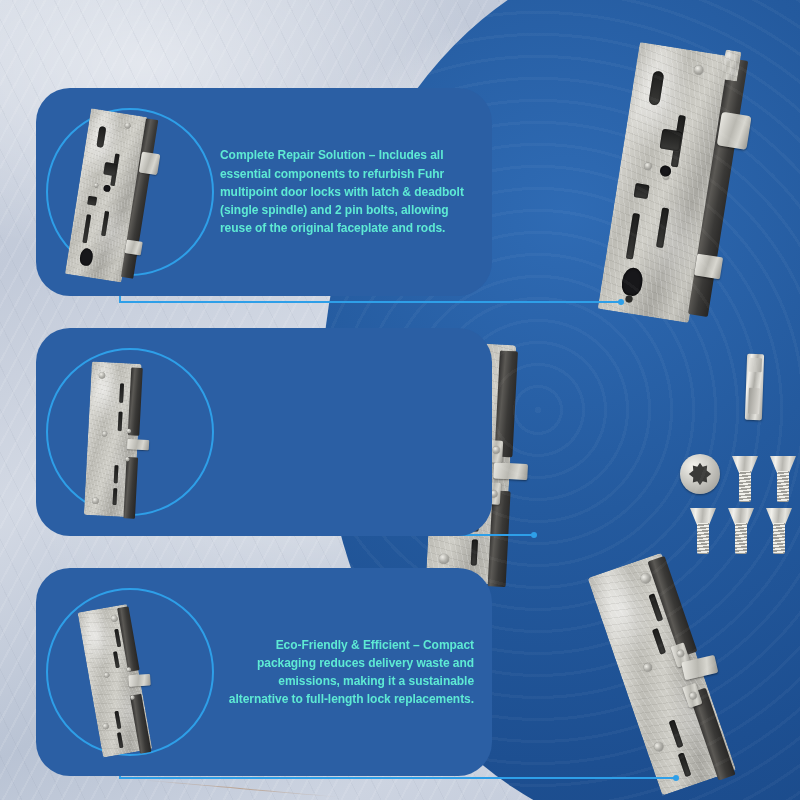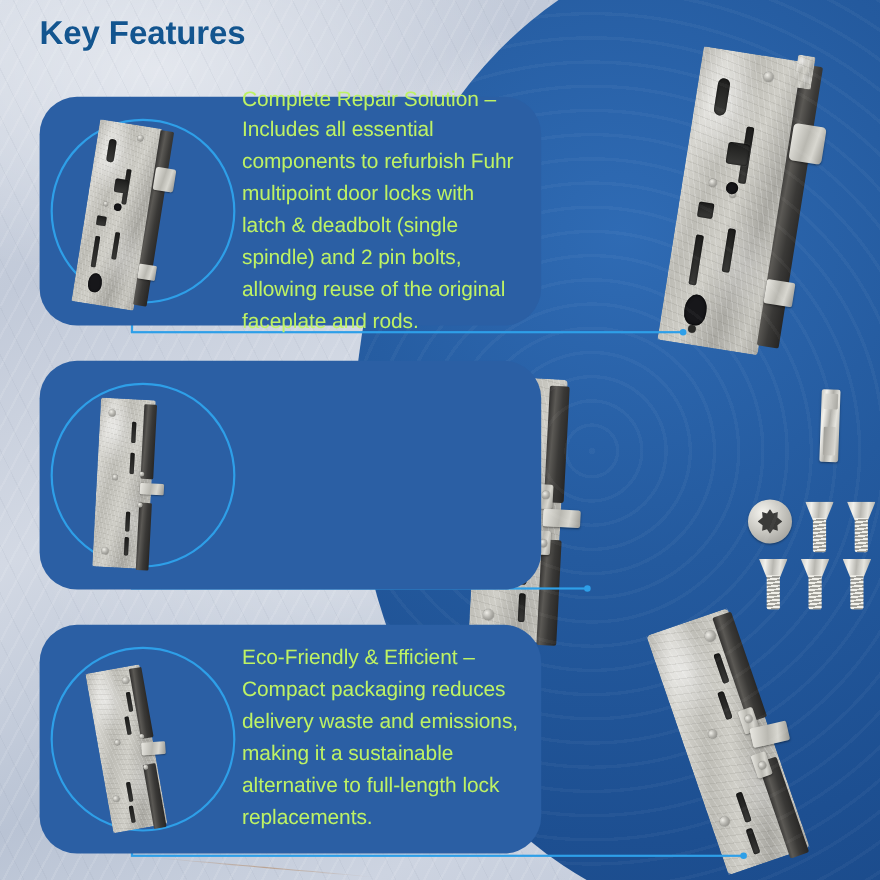--- a/index.html
+++ b/index.html
@@ -72,39 +72,39 @@
   
   .card{
     position:absolute;
     left:36px; width:456px;
     background:#2b5fa4;
     border-radius:34px;
     display:flex; align-items:center;
   }
   .card.c1{ top:88px;  height:208px; }
   .card.c2{ top:328px; height:208px; }
-  .card.c3{ top:568px; height:208px; }
+  .card.c3{ top:568px; height:208px;text-align:right; }
 
   .medallion{
     position:relative;
     width:168px; height:168px; flex:0 0 168px;
     margin-left:10px;
     border-radius:50%;
     border:2.5px solid #2e9fe8;
     display:flex; align-items:center; justify-content:center;
     overflow:visible;
   }
   .medallion .photo{ transform:scale(.62); transform-origin:center; }
 
   .card-text{
     flex:1 1 auto;
     padding:0 18px 0 6px;
-    color:#bef264;
-    font-size:19px;
-    font-weight:normal;
+    color:#5eead4;
+    font-size:12px;
+    font-weight:bold;
     line-height:1.52;
     letter-spacing:-0.05px;
   }
 
   
   .conn{ position:absolute; pointer-events:none; }
   .conn .v{ position:absolute; width:1.6px; background:#2e9fe8; }
   .conn .h{ position:absolute; height:1.6px; background:#2e9fe8; }
   .conn .dot{
     position:absolute; width:6px; height:6px; border-radius:50%;
@@ -304,21 +304,20 @@
     <div class="v" style="left:119px; top:490px; height:45px;"></div>
     <div class="h" style="left:119px; top:534px; width:415px;"></div>
     <div class="dot" style="left:534px; top:535px;"></div>
   </div>
   <div class="conn" style="left:0; top:0; width:800px; height:800px;">
     <div class="v" style="left:119px; top:730px; height:48px;"></div>
     <div class="h" style="left:119px; top:777px; width:557px;"></div>
     <div class="dot" style="left:676px; top:778px;"></div>
   </div>
 
-  <h1 class="title">Key Features</h1>
 
   <div class="card c1">
     <div class="medallion">
       <div class="photo" style="left:-2px; top:-48px; width:140px; height:270px; transform:rotate(9deg) scale(.62);">
         <div class="metal-face" style="position:absolute; left:8px; top:0; width:92px; height:100%; border-radius:3px;">
           <div class="slot" style="left:18px; top:26px;  width:11px; height:34px; border-radius:6px;"></div>
           <div class="slot" style="left:50px; top:66px;  width:7px;  height:52px;"></div>
           <div class="rivet" style="left:58px; top:14px; width:9px;  height:9px;"></div>
           <div class="rivet" style="left:24px; top:118px;width:7px;  height:7px;"></div>
           <div class="slot" style="left:18px; top:140px; width:14px; height:14px; border-radius:2px;"></div>

